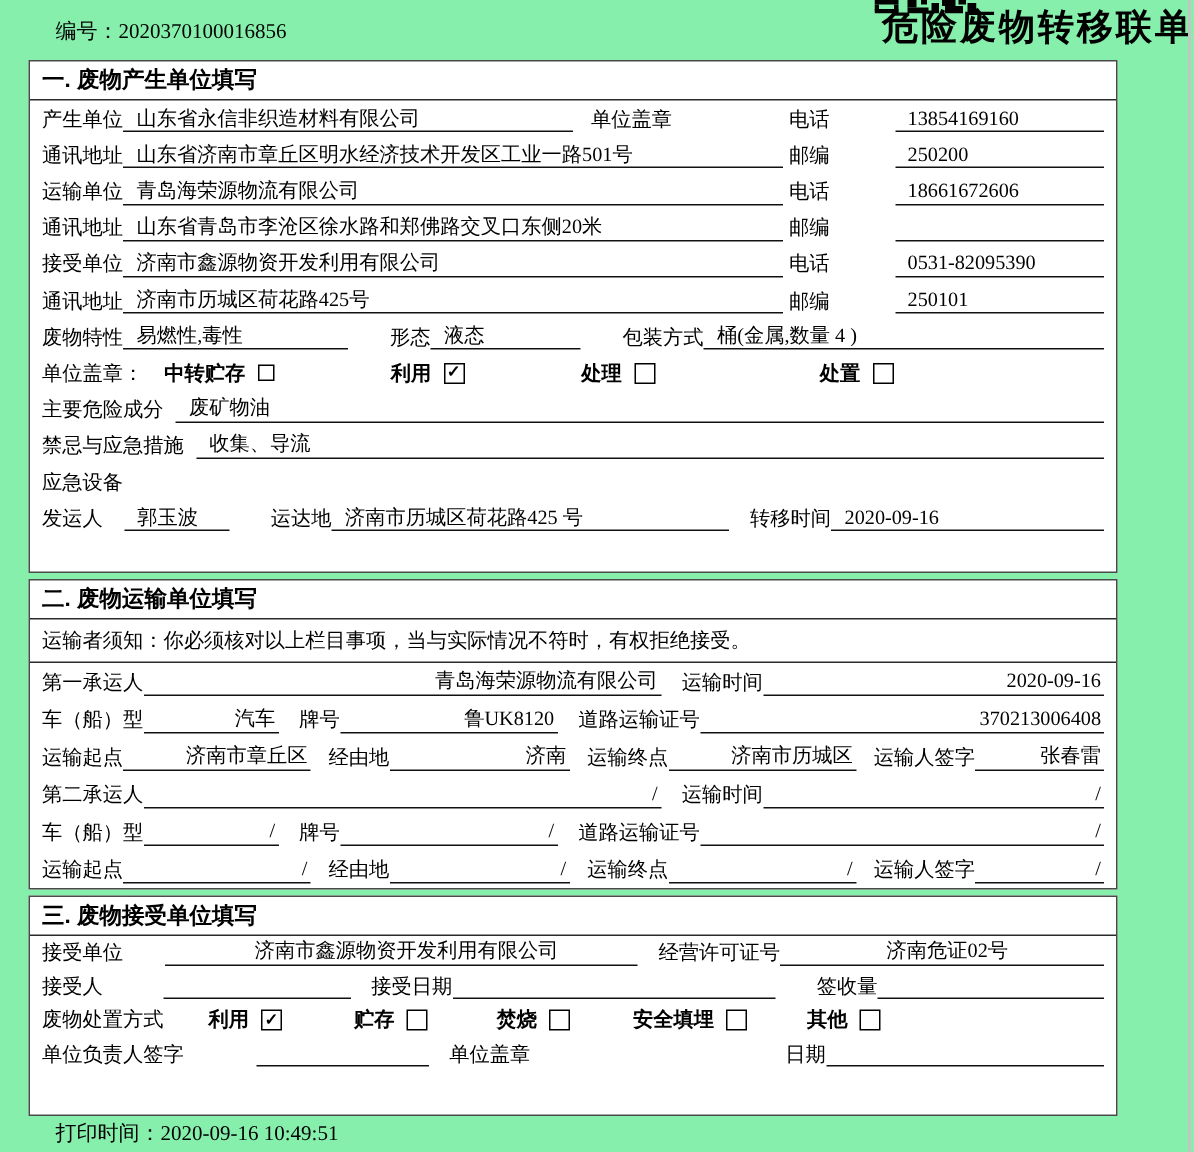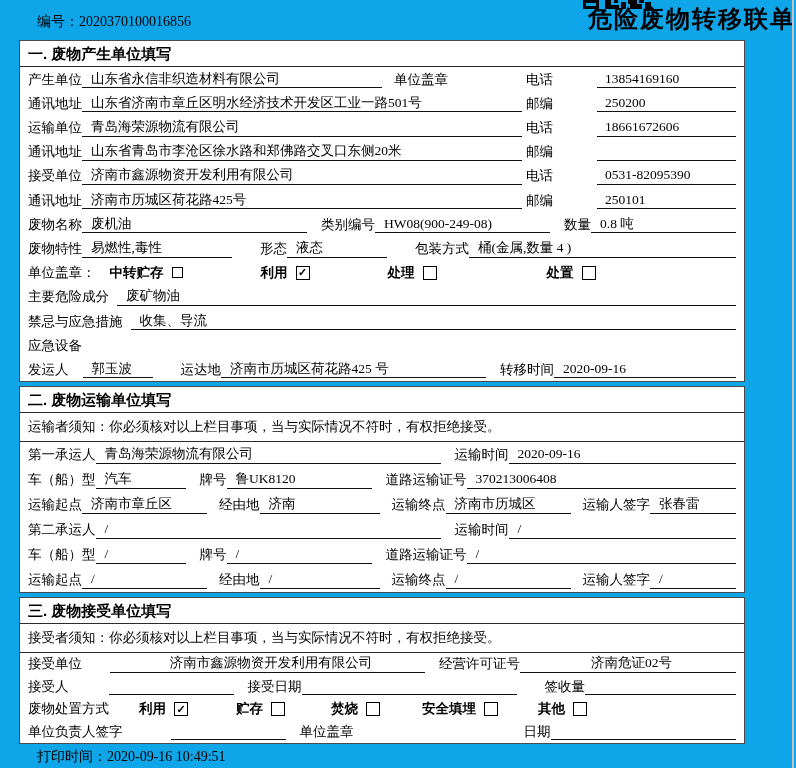--- a/index.html
+++ b/index.html
@@ -1,26 +1,26 @@
 <!DOCTYPE html>
 <html><head>
 <meta charset="utf-8">
 <style>
   html,body{margin:0;padding:0;background:#fff;}
-  .page{position:relative;width:796px;height:768px;background:#0ea5e9;overflow:hidden;
+  .page{position:relative;width:796px;height:768px;background:#86efac;overflow:hidden;
         font-family:"Liberation Serif","DejaVu Serif",serif;color:#000;font-size:13.5px;line-height:1.3;}
   .serial{position:absolute;left:37px;top:13px;font-size:14px;white-space:nowrap;}
   .doc-title{position:absolute;left:0;top:3px;width:100%;box-sizing:border-box;padding-left:92px;
              text-align:right;font-family:"Liberation Sans","DejaVu Sans",sans-serif;
              font-weight:bold;font-size:24px;letter-spacing:2px;}
   .qr-frag{position:absolute;left:583px;top:0;}
   .page-edge{position:absolute;left:792px;top:0;width:2px;height:768px;background:#c4c4c4;}
   .box{position:absolute;left:19px;width:726px;border:1.6px solid #4a4a4a;box-sizing:border-box;background:#fff;}
   .box.s1{top:40px;height:342px;}
-  .box.s2{top:386px;height:207px;}
+  .box.s2{top:386px;height:207px;text-align:right;}
   .box.s3{top:597px;height:147px;text-align:center;}
   .sec-header{height:25px;display:flex;align-items:center;padding-left:8px;
               border-bottom:1.6px solid #2b2b2b;
               font-family:"Liberation Sans","DejaVu Sans",sans-serif;font-weight:bold;font-size:15px;}
   .notice{height:28px;display:flex;align-items:center;padding-left:8px;
           border-bottom:1.4px solid #2b2b2b;font-size:13.5px;white-space:nowrap;}
   .row{display:flex;align-items:flex-end;padding:0 8px 3px 8px;box-sizing:border-box;}
   .s1 .row{height:24.2px;}
   .s2 .row{height:25px;}
   .s3 .row{height:22.6px;}
@@ -120,28 +120,20 @@
 
     <div class="row">
       <span class="lbl">通讯地址</span>
       <span class="fld w440">济南市历城区荷花路425号</span>
       <span class="rightcol">
         <span class="lbl">邮编</span>
         <span class="fld">250101</span>
       </span>
     </div>
 
-    <div class="row">
-      <span class="lbl">废物名称</span>
-      <span class="fld w225">废机油</span>
-      <span class="lbl ml14">类别编号</span>
-      <span class="fld w175">HW08(900-249-08)</span>
-      <span class="lbl ml14">数量</span>
-      <span class="fld grow">0.8 吨</span>
-    </div>
 
     <div class="row">
       <span class="lbl">废物特性</span>
       <span class="fld w150">易燃性,毒性</span>
       <span class="lbl ml28">形态</span>
       <span class="fld w100">液态</span>
       <span class="lbl ml28">包装方式</span>
       <span class="fld grow">桶(金属,数量 4 )</span>
     </div>
 
@@ -243,21 +235,20 @@
       <span class="fld w120">/</span>
       <span class="lbl ml12">运输终点</span>
       <span class="fld w125">/</span>
       <span class="lbl ml12">运输人签字</span>
       <span class="fld grow">/</span>
     </div>
   </div>
 
   <div class="box s3">
     <div class="sec-header">三. 废物接受单位填写</div>
-    <div class="notice">接受者须知：你必须核对以上栏目事项，当与实际情况不符时，有权拒绝接受。</div>
 
     <div class="row">
       <span class="lbl">接受单位</span>
       <span class="fld w315 ml28">济南市鑫源物资开发利用有限公司</span>
       <span class="lbl ml14">经营许可证号</span>
       <span class="fld grow">济南危证02号</span>
     </div>
 
     <div class="row">
       <span class="lbl">接受人</span>

